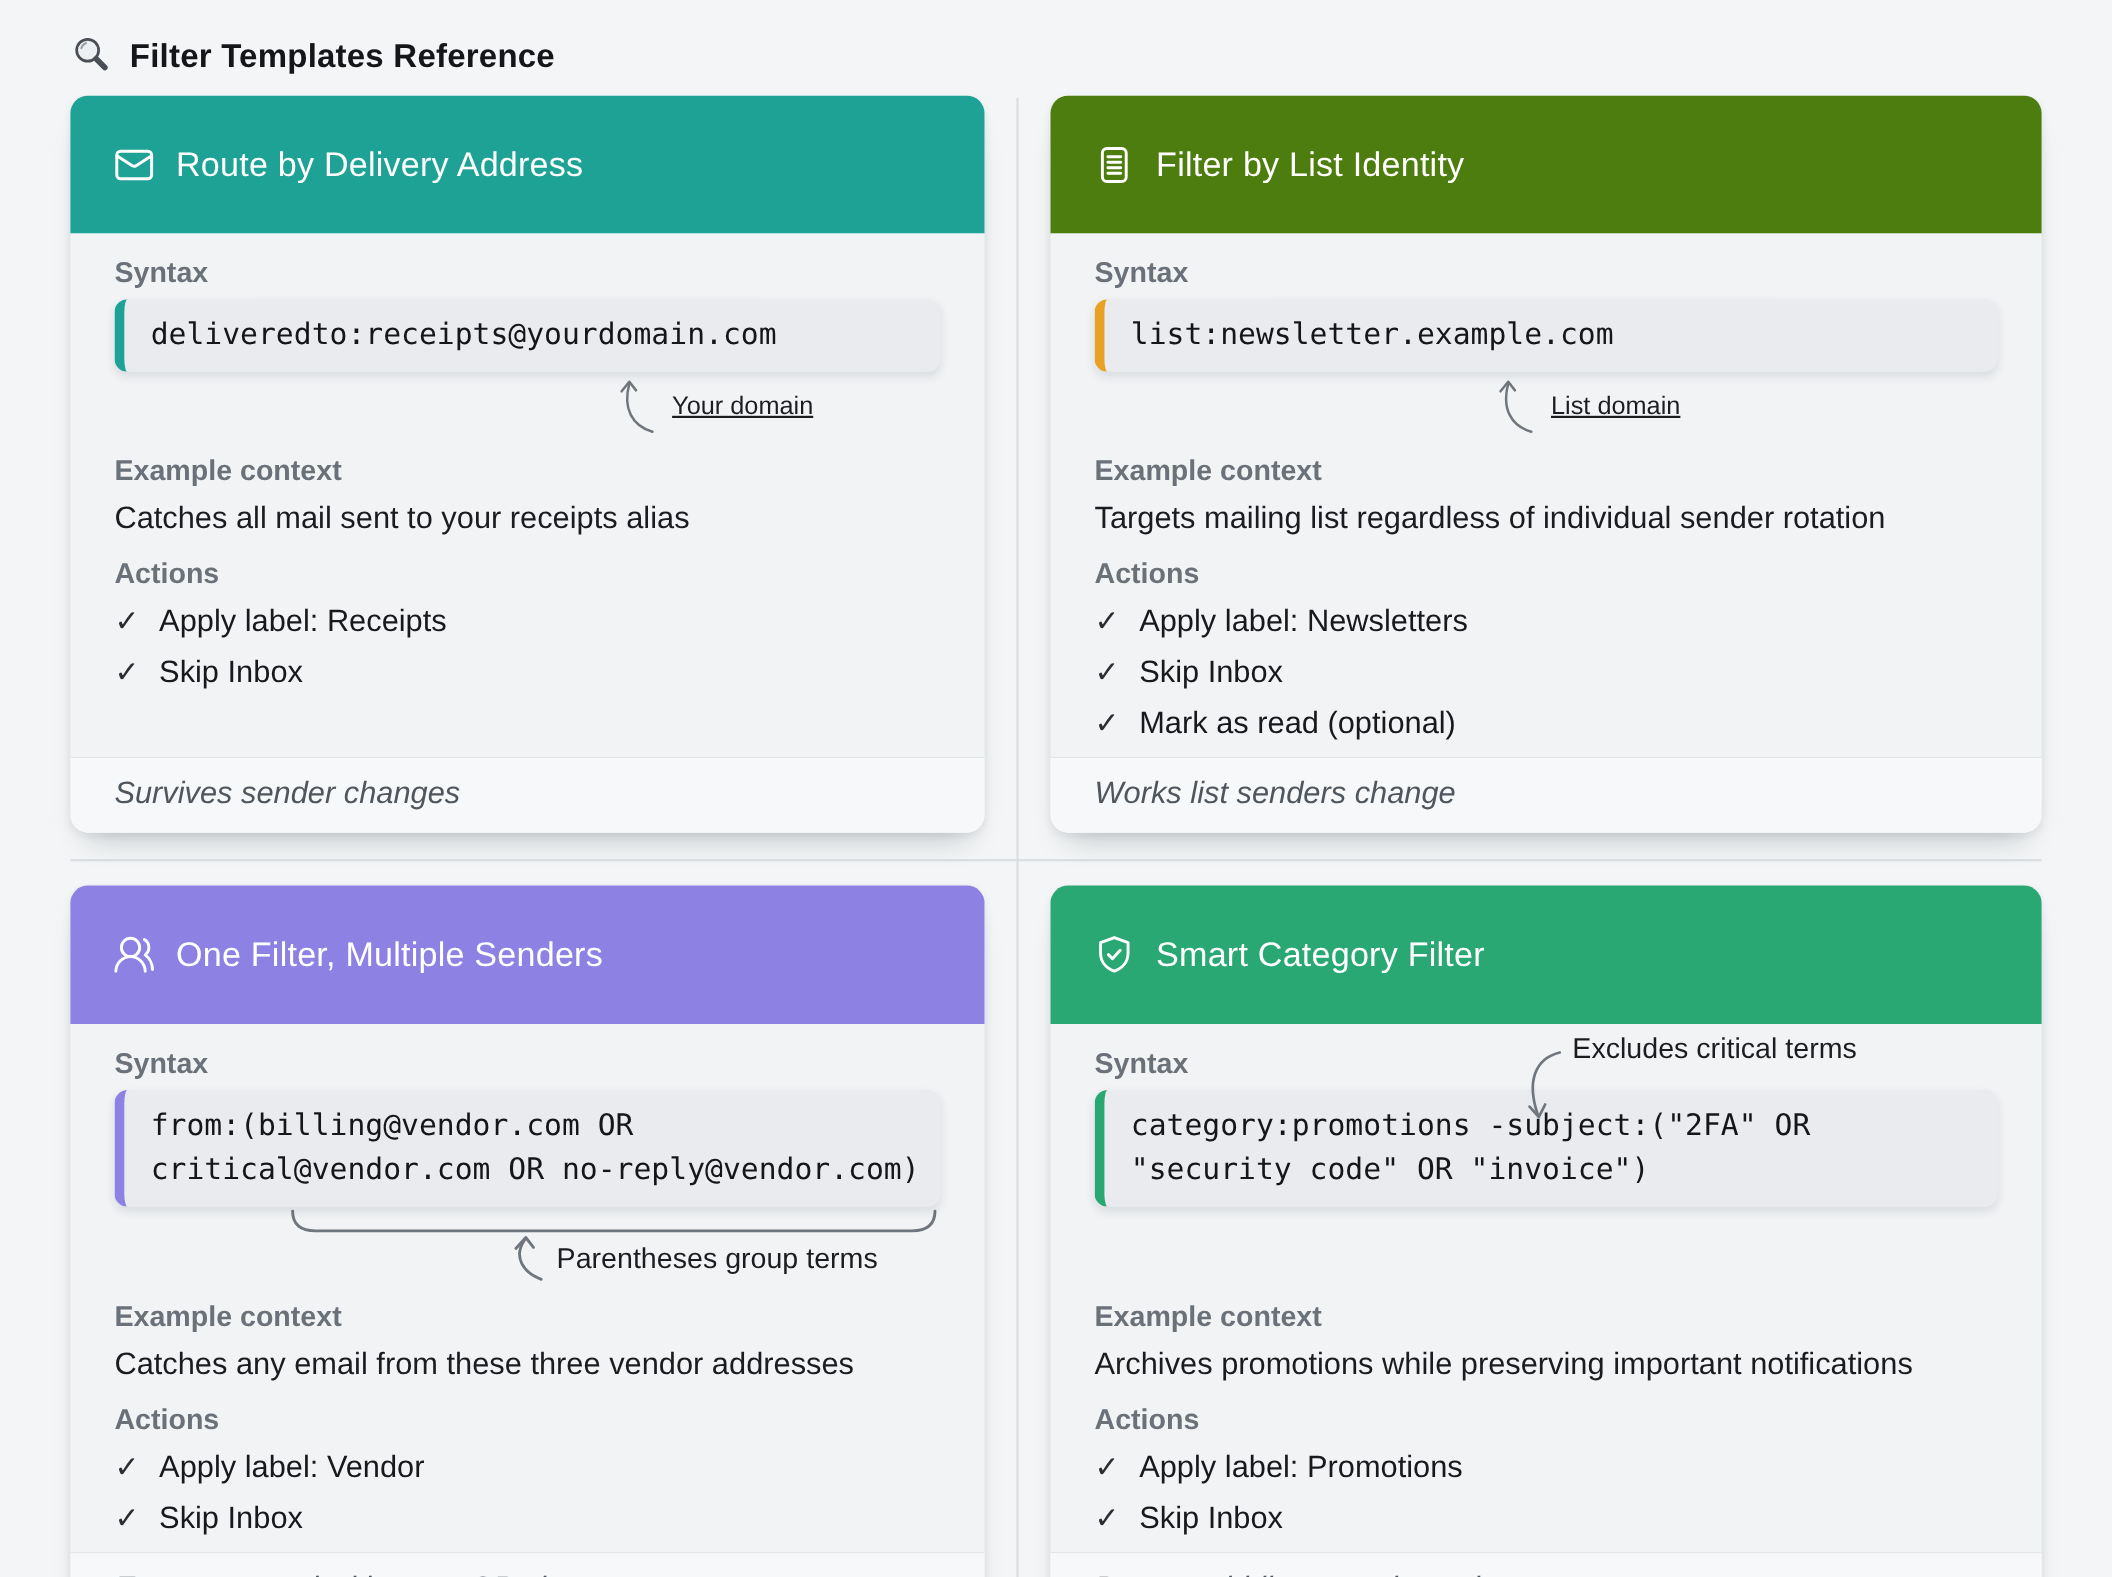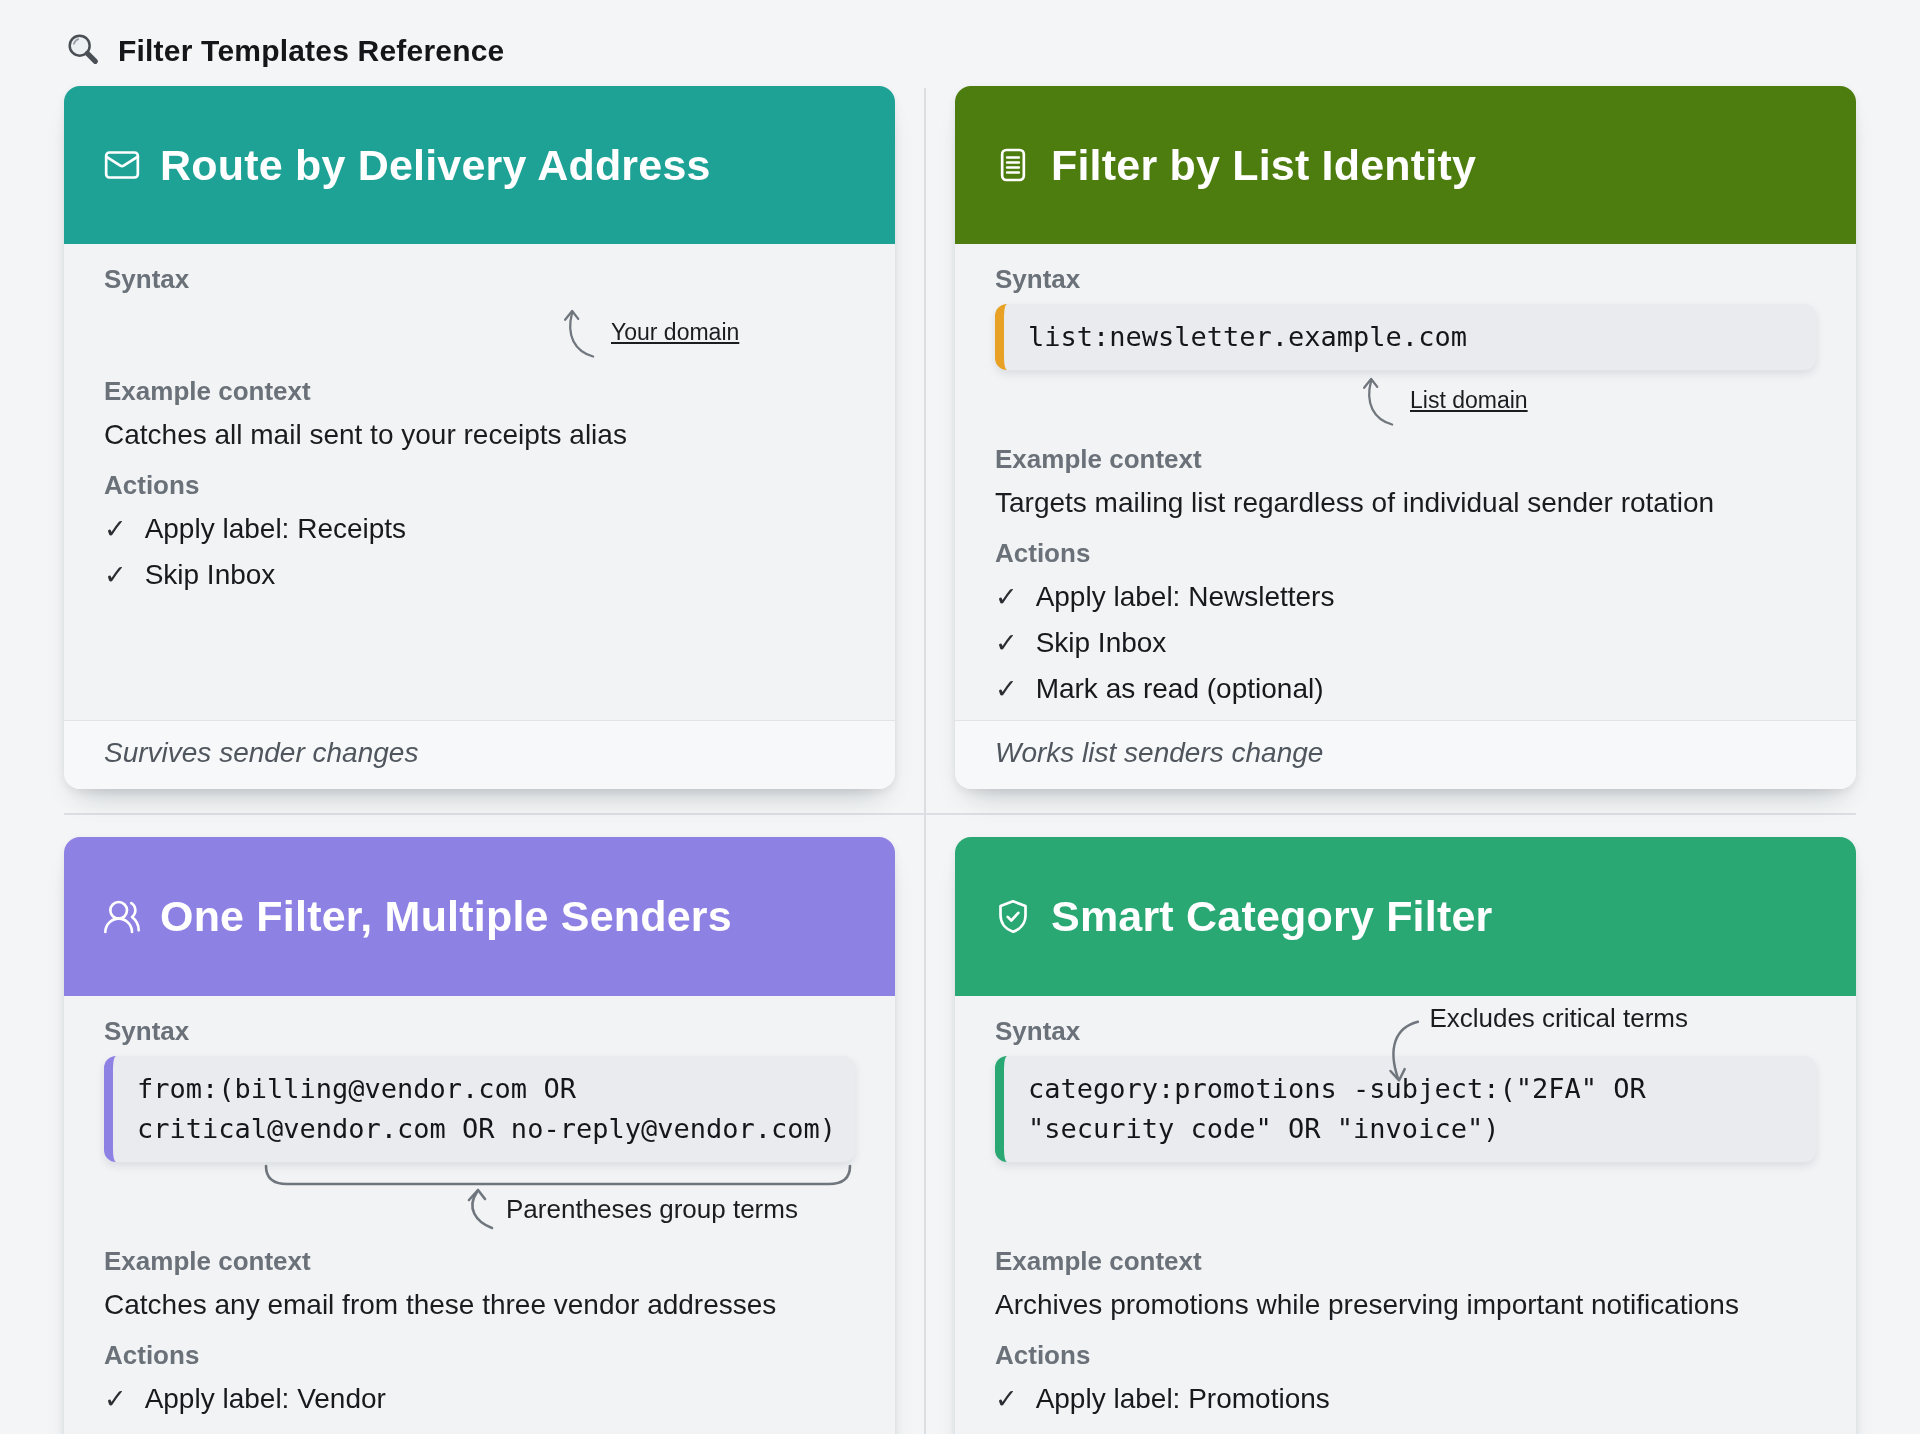--- a/index.html
+++ b/index.html
@@ -28,21 +28,21 @@
   
   .card {
     display:flex; flex-direction:column; border-radius:16px; background:#f1f3f5;
     box-shadow:0 18px 28px -16px rgba(25,35,45,.28), 0 3px 8px rgba(25,35,45,.07);
     position:relative; z-index:1;
   }
   .card-header {
     display:flex; align-items:center; gap:18px;
     padding:19px 38px; border-radius:16px 16px 0 0; color:#fff;
   }
-  .card-title { font-size:43px; font-weight:700; letter-spacing:.2px; }
+  .card-title { font-size:31px; font-weight:400; letter-spacing:.2px; }
   .header-icon { width:40px; height:40px; flex:none; }
   .header-icon svg { width:40px; height:40px; display:block; }
 
   .card-body { flex:1; padding:20px 40px 4px; }
   .card-footer {
     background:#f6f8f9; border-top:1.5px solid #e1e4e7;
     padding:16px 40px 20px; border-radius:0 0 16px 16px;
     font-style:italic; font-size:28px; color:#50565d;
   }
 
@@ -108,20 +108,23 @@
           <span class="header-icon">
             <svg viewBox="0 0 24 24" fill="none" stroke="#fff" stroke-width="1.6" stroke-linecap="round" stroke-linejoin="round">
               <rect x="2.5" y="4.5" width="19" height="15" rx="2"></rect>
               <path d="m21.5 7-8.47 5.39a1.94 1.94 0 0 1-2.06 0L2.5 7"></path>
             </svg>
           </span>
           <h2 class="card-title">Route by Delivery Address</h2>
         </header>
         <div class="card-body">
           <div class="section-label">Syntax</div>
+          <div class="code-block" style="border-left-color: rgb(31, 162, 150);">
+            <div>deliveredto:receipts@yourdomain.com</div>
+          </div>
           <div class="anno-row anno-ml-1">
             <svg width="56" height="56" viewBox="0 0 56 64">
               <path class="arrow-stroke" d="M51 60 C30 54 20 36 27 10"></path>
               <path class="arrow-stroke" d="M19 18 L27 8 L34 17"></path>
             </svg>
             <span class="label">Your domain</span>
           </div>
           <div class="section-label mt">Example context</div>
           <p class="example-text">Catches all mail sent to your receipts alias</p>
           <div class="section-label mt">Actions</div>

